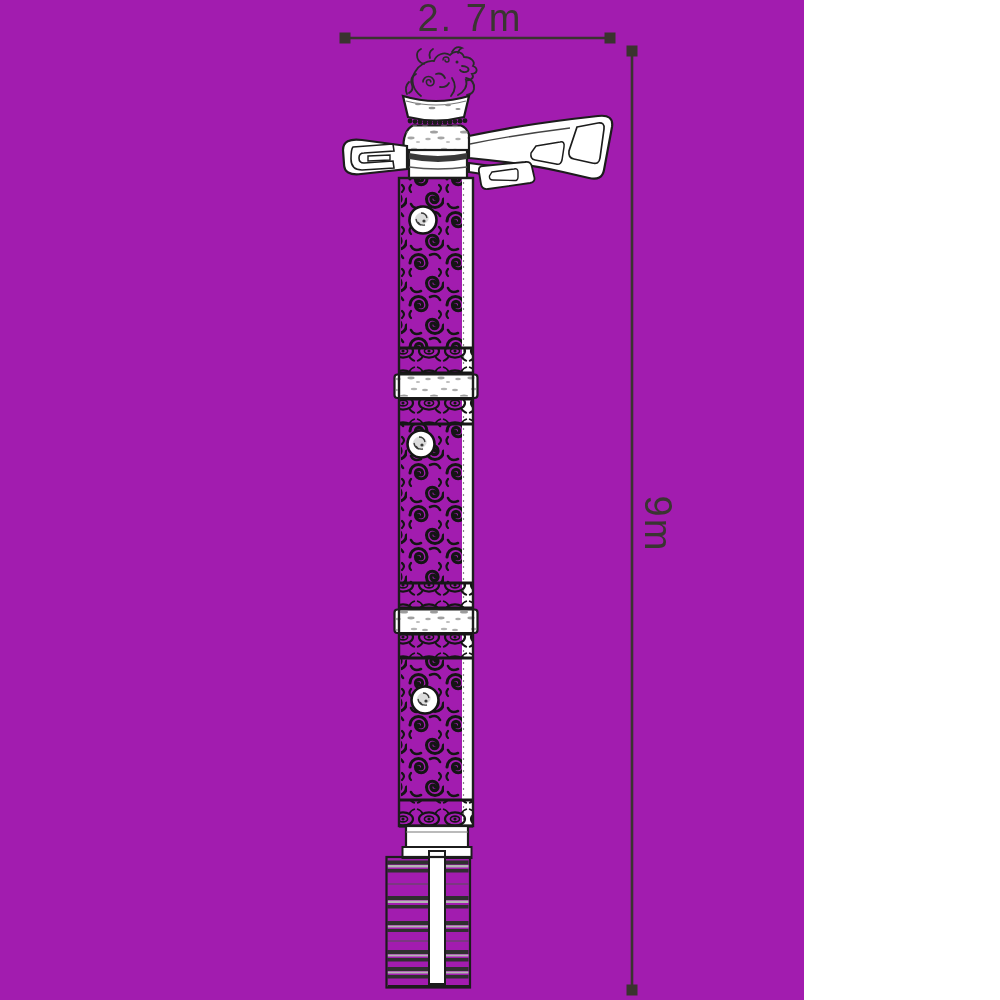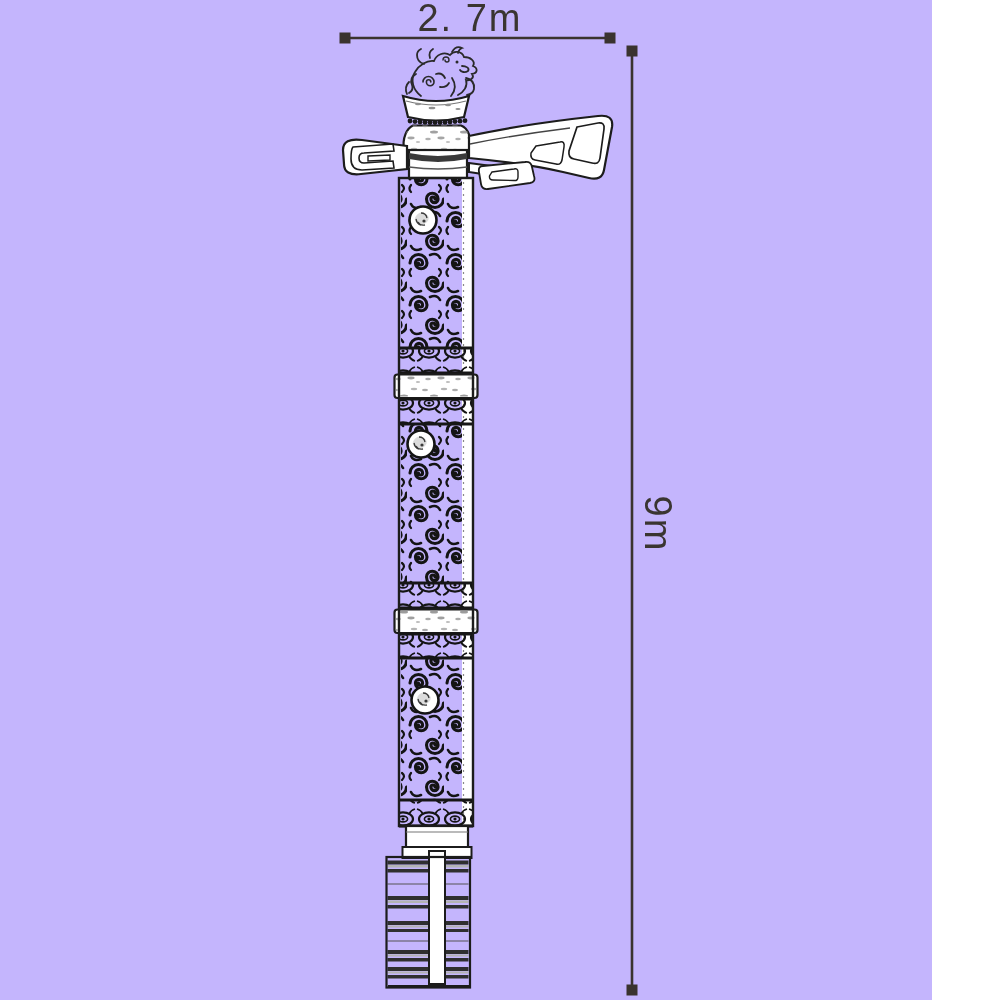--- a/index.html
+++ b/index.html
@@ -1,16 +1,16 @@
 <!DOCTYPE html>
 <html><head>
 <meta charset="utf-8">
 <style>
   html,body{margin:0;padding:0;background:#ffffff;}
-  .canvas{position:relative;width:932px;height:1000px;background:#c4b5fd;overflow:hidden;
+  .canvas{position:relative;width:804px;height:1000px;background:#a21caf;overflow:hidden;
           font-family:"Liberation Sans", sans-serif;text-align:right;}
   svg{position:absolute;left:0;top:0;}
   .dim-label{font-family:"Liberation Sans", sans-serif;font-size:38px;font-weight:400;
              fill:#3a3531;letter-spacing:2px;}
 </style>
 </head>
 <body>
 
 <div class="canvas">
 <svg width="1000" height="1000" viewBox="0 0 1000 1000">

